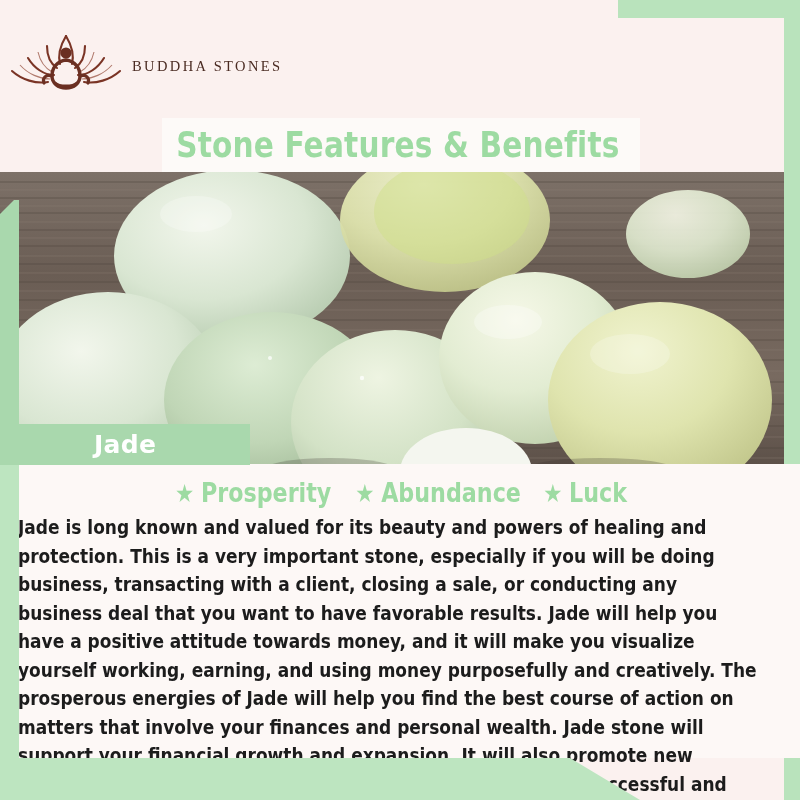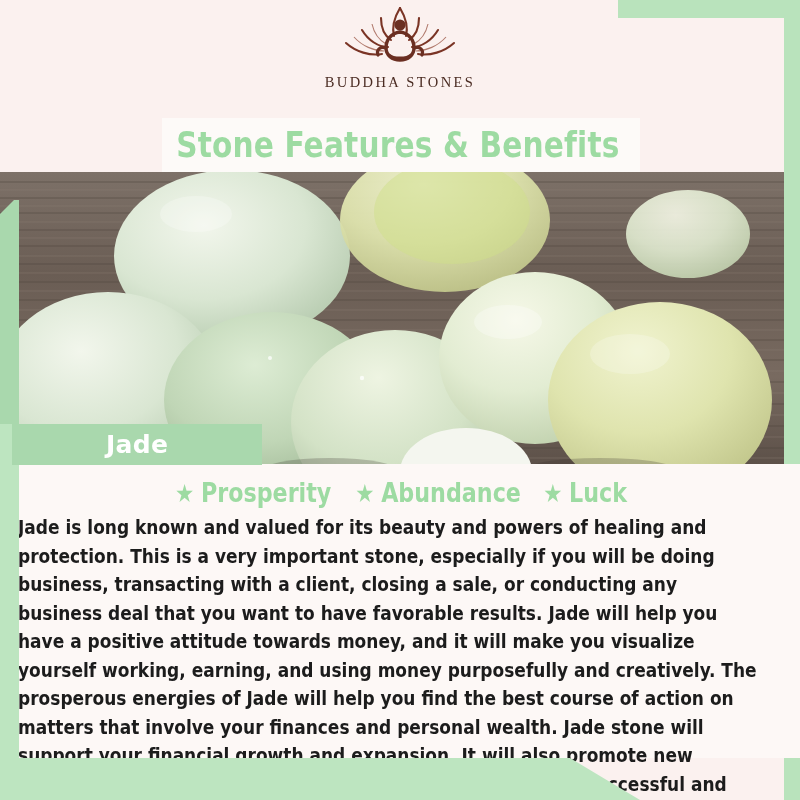--- a/index.html
+++ b/index.html
@@ -53,22 +53,22 @@
     position: absolute;
     left: 0; bottom: 0; width: 640px; height: 42px;
     background: #bde5c0;
     z-index: 5;
     clip-path: polygon(0 0, 570px 0, 640px 42px, 0 42px);
   }
 
   
   .logo-wrap {
     position: absolute;
-    left: 0; top: 2px; width: 800px; height: 100px;
-    display: flex; flex-direction: column;
+    left: 0; top: 14px; width: 800px; height: 100px;
+    display: flex; 
     align-items: center; justify-content: flex-start;
     z-index: 4;
   }
   .logo-mark { width: 132px; height: 68px; display: block; }
   .logo-text {
     font-family: "Liberation Serif", serif;
     font-size: 14.5px;
     letter-spacing: 2.4px;
     color: #4a2b22;
     margin-top: 4px;
@@ -100,21 +100,21 @@
     left: 0; top: 172px; width: 800px; height: 292px;
     z-index: 2;
     overflow: hidden;
     background: #6b5f55;
   }
   .photo svg { display: block; width: 800px; height: 292px; }
 
   
   .jade-band {
     position: absolute;
-    left: 12px; top: 424px; width: 250px; height: 41px;
+    left: 0; top: 424px; width: 250px; height: 41px;
     background: #a9d8ad;
     display: flex; align-items: center;
     z-index: 9;
   }
   .jade-label {
     font-family: "DejaVu Sans", sans-serif;
     font-weight: bold;
     font-size: 25px;
     color: #ffffff;
     margin-left: 94px;

